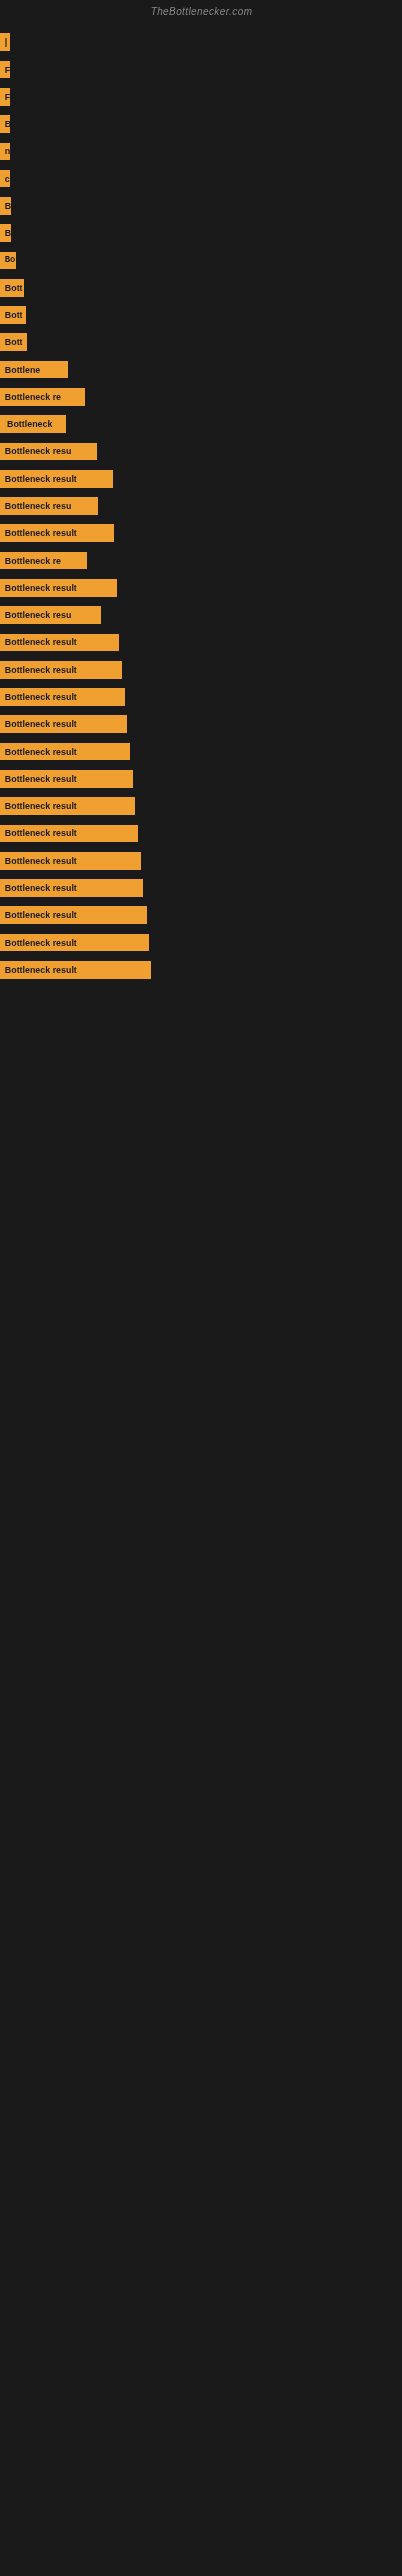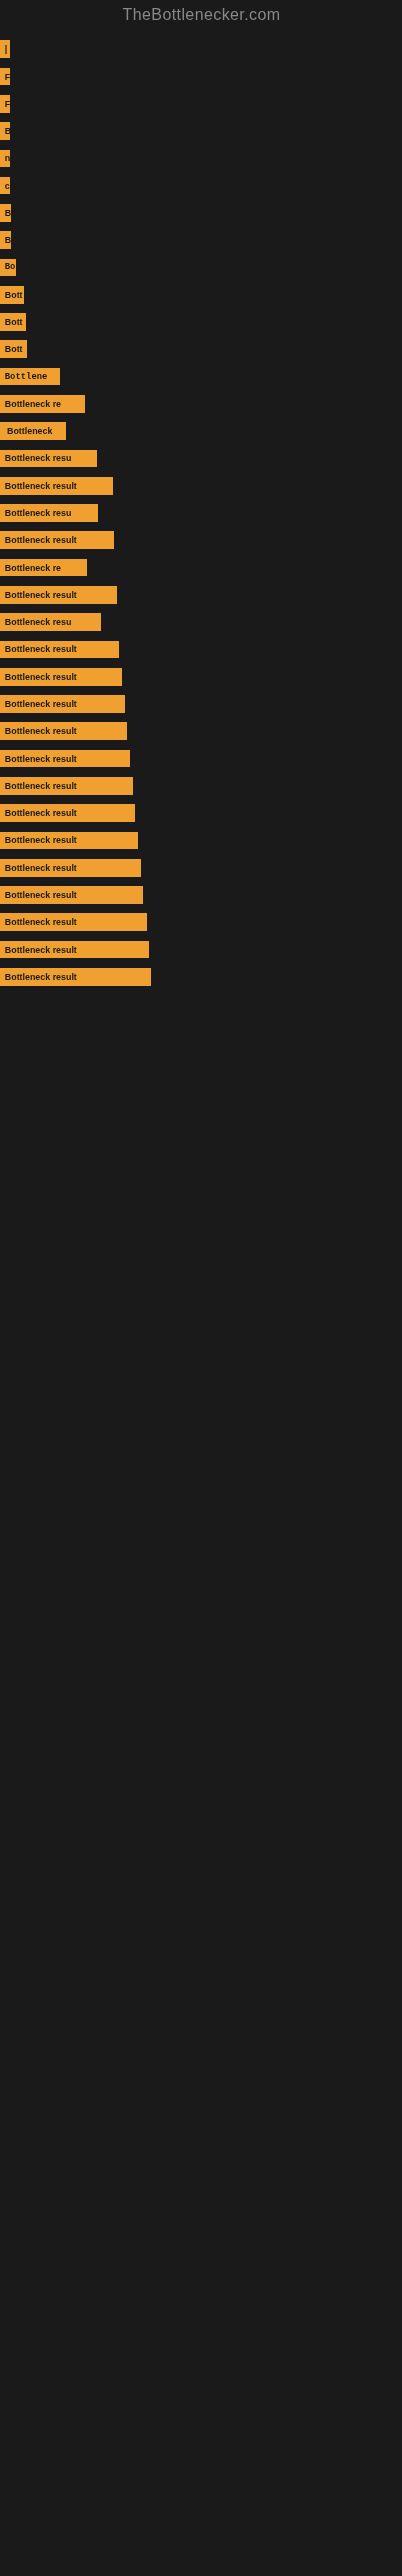--- a/index.html
+++ b/index.html
@@ -11,24 +11,25 @@
     body {
       background-color: #1a1a1a;
       width: 403px;
       min-height: 2576px;
       font-family: Arial, sans-serif;
       position: relative;
     }
 
     .site-title {
       color: #888888;
-      font-size: 16px;
+      font-size: 10px;
       text-align: center;
       padding: 6.4px 0 3.2px 0;
       letter-spacing: 0.4px;
+      font-style: italic;
     }
 
     .bars-container {
       display: flex;
       flex-direction: column;
       padding: 8px 0;
       gap: 0;
     }
 
     .bar-row {
@@ -86,21 +87,21 @@
     <div class="bar-row">
       <div class="bar-label" style="width: 24px;">Bott</div>
     </div>
     <div class="bar-row">
       <div class="bar-label" style="width: 26px;">Bott</div>
     </div>
     <div class="bar-row">
       <div class="bar-label" style="width: 27px;">Bott</div>
     </div>
     <div class="bar-row">
-      <div class="bar-label" style="width: 60px; font-family: Liberation Mono, monospace;">Bottlene</div>
+      <div class="bar-label" style="width: 68px;">Bottlene</div>
     </div>
     <div class="bar-row">
       <div class="bar-label" style="width: 85px;">Bottleneck re</div>
     </div>
     <div class="bar-row">
       <div class="bar-label" style="width: 66px; padding-left: 7px;">Bottleneck</div>
     </div>
     <div class="bar-row">
       <div class="bar-label" style="width: 97px;">Bottleneck resu</div>
     </div>

